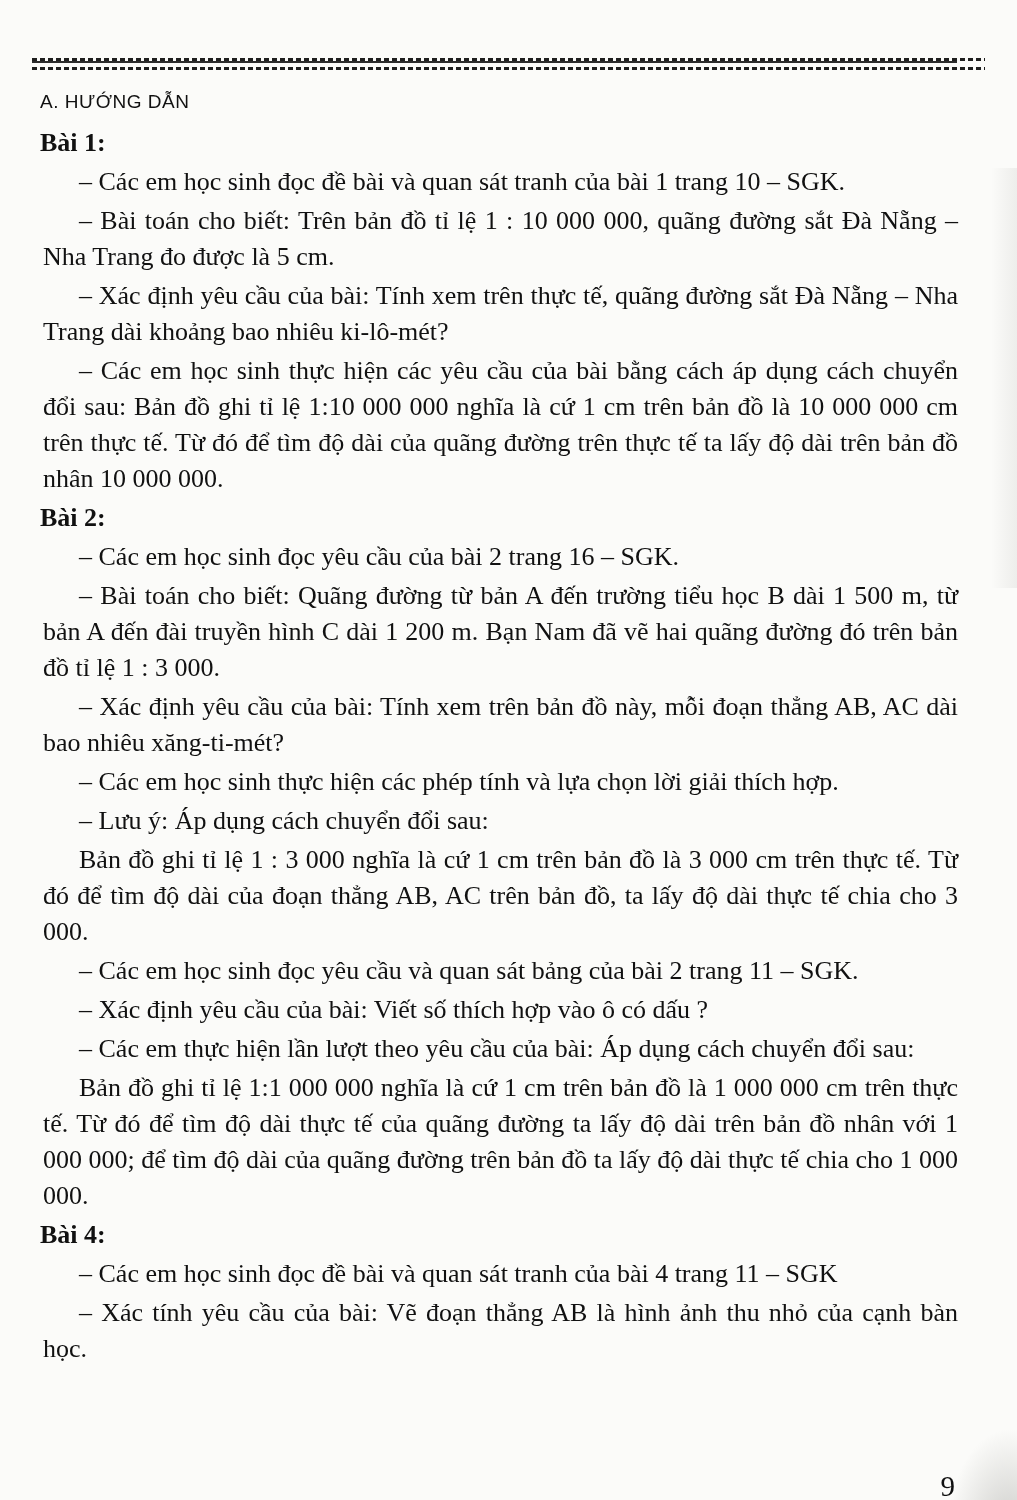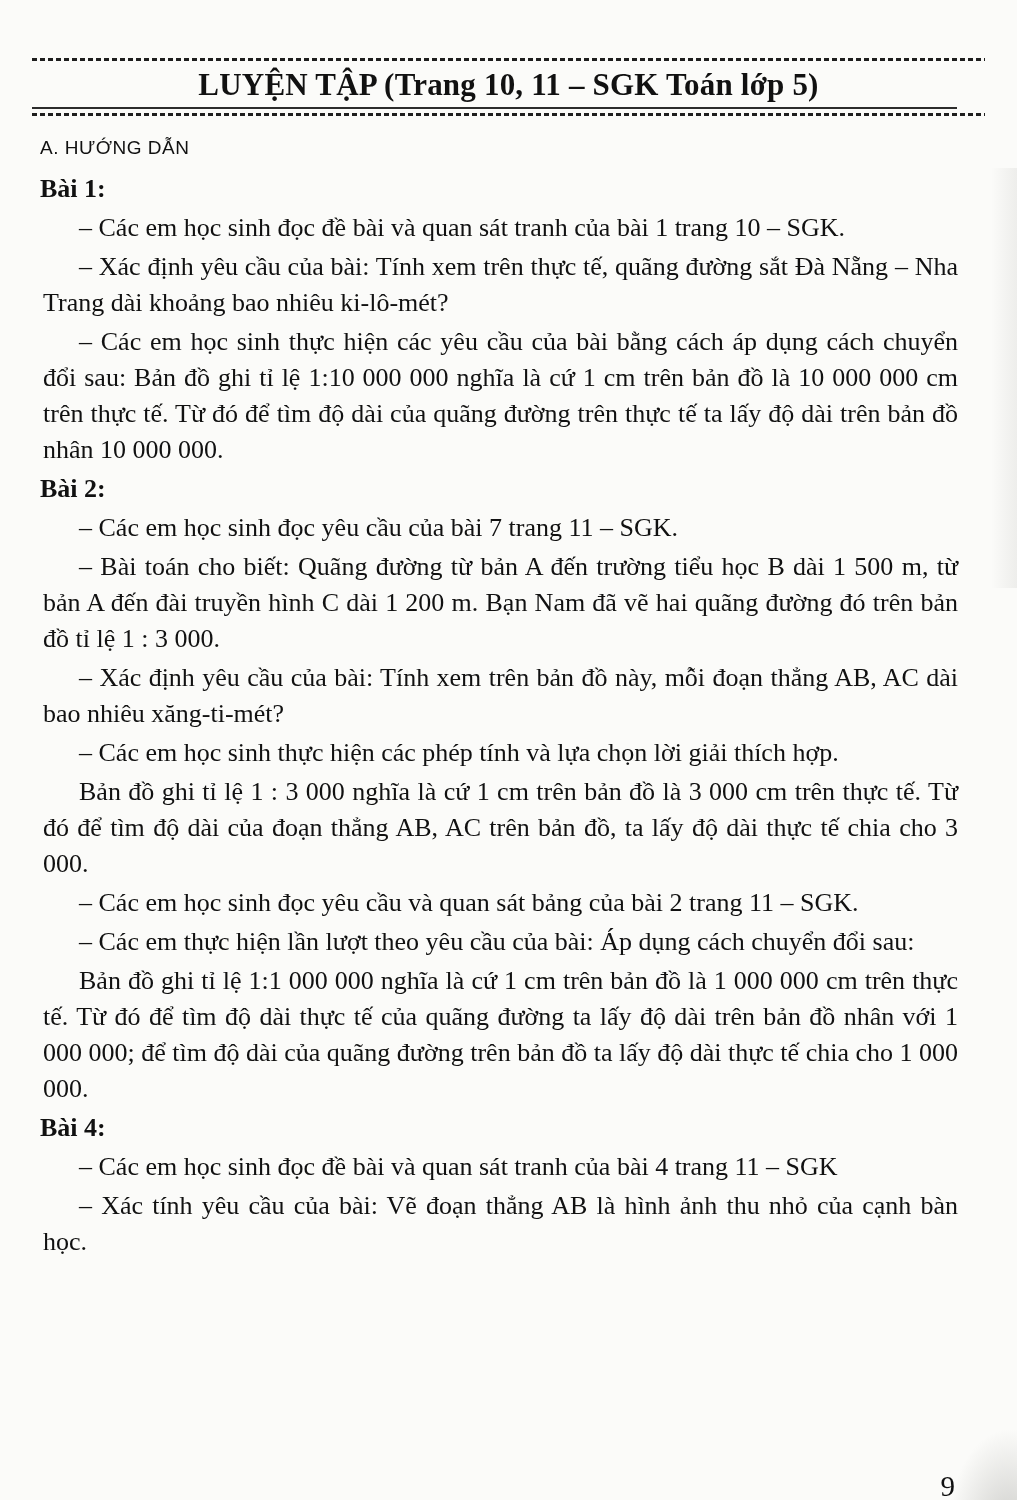--- a/index.html
+++ b/index.html
@@ -94,47 +94,49 @@
     pointer-events: none;
   }
 </style>
 </head>
 <body>
 
 <div class="page">
 
   <div class="header-block">
     <div class="dashed-rule"></div>
-    <div class="page-title">LUYỆN TẬP (Trang 10, 11 – SGK Toán lớp 5)</div>
     <div class="solid-rule"></div>
     <div class="dashed-rule"></div>
   </div>
 
   <div class="content">
 
     <div class="section-heading">A. HƯỚNG DẪN</div>
 
     <div>
       <div class="bai-label">Bài 1:</div>
       <p class="para">– Các em học sinh đọc đề bài và quan sát tranh của bài 1 trang 10 – SGK.</p>
+      <p class="para">– Bài toán cho biết: Trên bản đồ tỉ lệ 1 : 10 000 000, quãng đường sắt Đà Nẵng – Nha Trang đo được là 5 cm.</p>
       <p class="para">– Xác định yêu cầu của bài: Tính xem trên thực tế, quãng đường sắt Đà Nẵng – Nha Trang dài khoảng bao nhiêu ki-lô-mét?</p>
       <p class="para">– Các em học sinh thực hiện các yêu cầu của bài bằng cách áp dụng cách chuyển đổi sau: Bản đồ ghi tỉ lệ 1:10 000 000 nghĩa là cứ 1 cm trên bản đồ là 10 000 000 cm trên thực tế. Từ đó để tìm độ dài của quãng đường trên thực tế ta lấy độ dài trên bản đồ nhân 10 000 000.</p>
     </div>
 
     <div>
       <div class="bai-label">Bài 2:</div>
-      <p class="para">– Các em học sinh đọc yêu cầu của bài 7 trang 11 – SGK.</p>
+      <p class="para">– Các em học sinh đọc yêu cầu của bài 2 trang 16 – SGK.</p>
       <p class="para">– Bài toán cho biết: Quãng đường từ bản A đến trường tiểu học B dài 1 500 m, từ bản A đến đài truyền hình C dài 1 200 m. Bạn Nam đã vẽ hai quãng đường đó trên bản đồ tỉ lệ 1 : 3 000.</p>
       <p class="para">– Xác định yêu cầu của bài: Tính xem trên bản đồ này, mỗi đoạn thẳng AB, AC dài bao nhiêu xăng-ti-mét?</p>
       <p class="para">– Các em học sinh thực hiện các phép tính và lựa chọn lời giải thích hợp.</p>
+      <p class="para">– Lưu ý: Áp dụng cách chuyển đổi sau:</p>
       <p class="para">Bản đồ ghi tỉ lệ 1 : 3 000 nghĩa là cứ 1 cm trên bản đồ là 3 000 cm trên thực tế. Từ đó để tìm độ dài của đoạn thẳng AB, AC trên bản đồ, ta lấy độ dài thực tế chia cho 3 000.</p>
     </div>
 
     <div>
       <p class="para">– Các em học sinh đọc yêu cầu và quan sát bảng của bài 2 trang 11 – SGK.</p>
+      <p class="para">– Xác định yêu cầu của bài: Viết số thích hợp vào ô có dấu ?</p>
       <p class="para">– Các em thực hiện lần lượt theo yêu cầu của bài: Áp dụng cách chuyển đổi sau:</p>
       <p class="para">Bản đồ ghi tỉ lệ 1:1 000 000 nghĩa là cứ 1 cm trên bản đồ là 1 000 000 cm trên thực tế. Từ đó để tìm độ dài thực tế của quãng đường ta lấy độ dài trên bản đồ nhân với 1 000 000; để tìm độ dài của quãng đường trên bản đồ ta lấy độ dài thực tế chia cho 1 000 000.</p>
     </div>
 
     <div>
       <div class="bai-label">Bài 4:</div>
       <p class="para">– Các em học sinh đọc đề bài và quan sát tranh của bài 4 trang 11 – SGK</p>
       <p class="para">– Xác tính yêu cầu của bài: Vẽ đoạn thẳng AB là hình ảnh thu nhỏ của cạnh bàn học.</p>
     </div>
 

